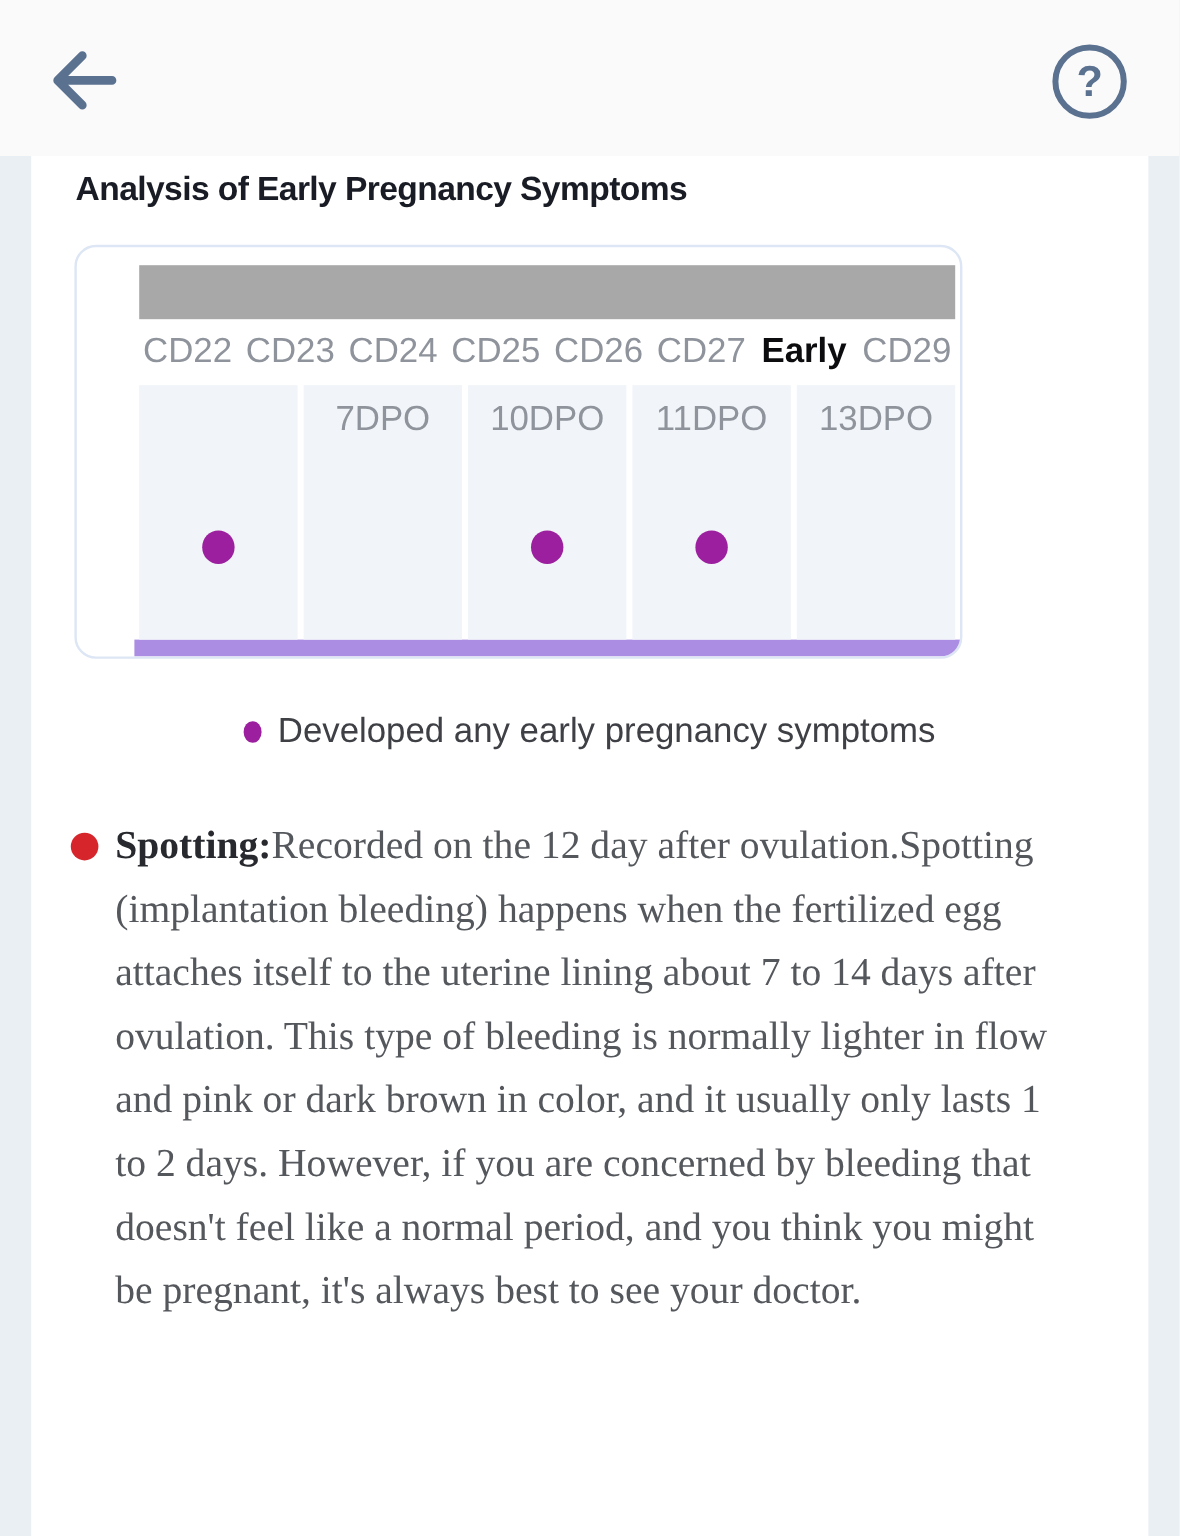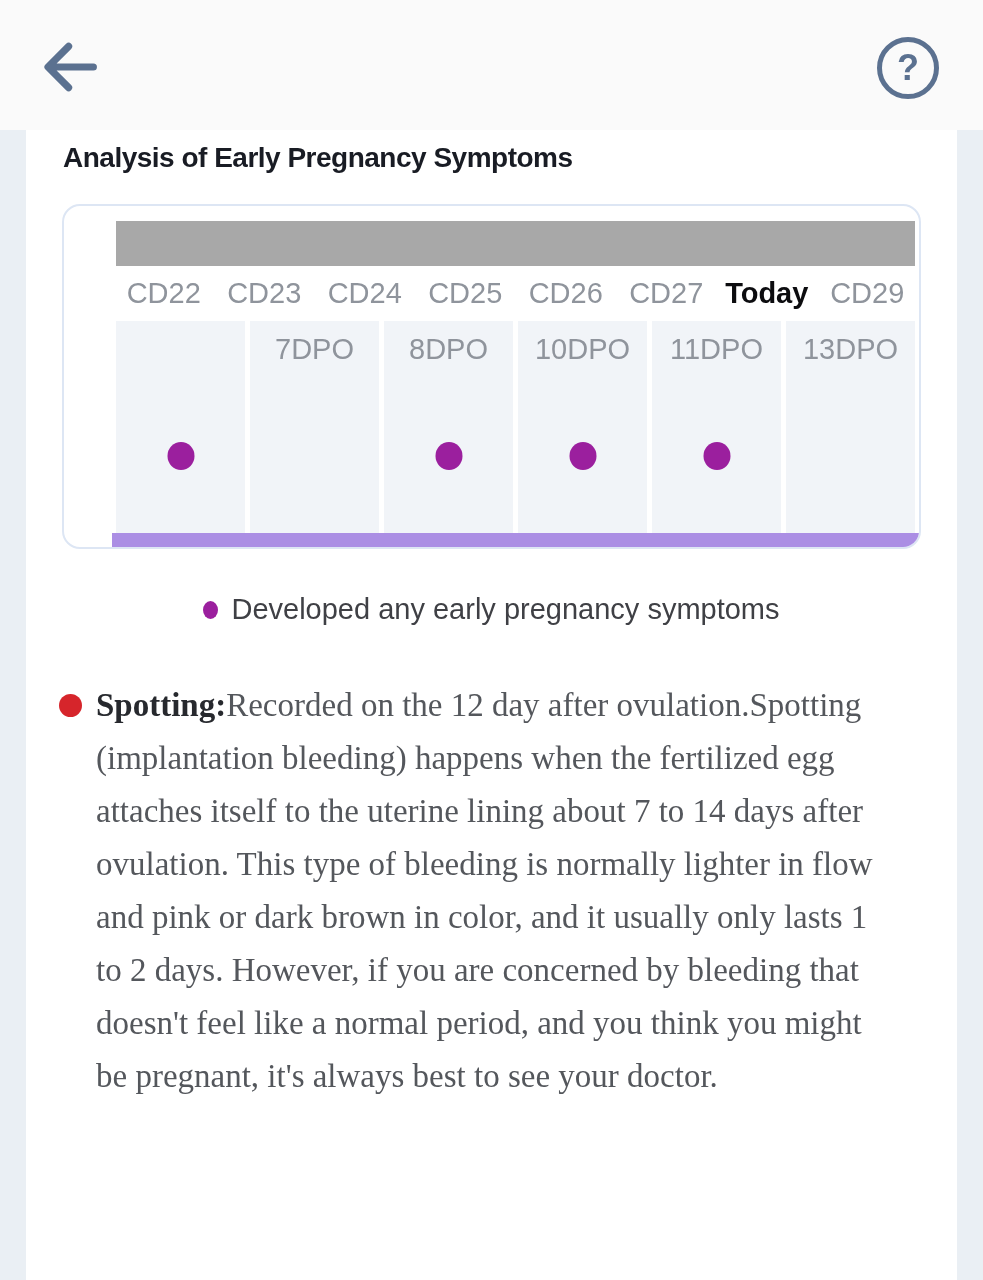--- a/index.html
+++ b/index.html
@@ -65,21 +65,21 @@
     margin-left: 37px;
     font-size: 28px;
     font-weight: bold;
     color: #191c24;
     letter-spacing: -0.5px;
   }
 
   
   .chart-card {
     margin: 30px 0 0 36px;
-    width: 859px;
+    width: 740px;
     background: #fff;
     border: 2px solid var(--card-border, #dde6f4);
     border-radius: 18px;
     overflow: hidden;
     padding-left: 48px;
   }
   .top-bar {
     height: 45px;
     margin: 15px 4px 0 4px;
     background: var(--top-bar, #a8a8a8);
@@ -195,34 +195,30 @@
 
   <section class="chart-card">
     <div class="top-bar"></div>
     <div class="day-row" id="day-row">
         <div class="day-cell">CD22</div>
         <div class="day-cell">CD23</div>
         <div class="day-cell">CD24</div>
         <div class="day-cell">CD25</div>
         <div class="day-cell">CD26</div>
         <div class="day-cell">CD27</div>
-        <div class="day-cell today">Today</div>
+        <div class="day-cell today">Early</div>
         <div class="day-cell">CD29</div>
       </div>
     <div class="col-row" id="col-row">
         <div class="chart-col">
           <div class="dpo-label"></div>
           <span class="sym-dot"></span>
         </div>
         <div class="chart-col">
           <div class="dpo-label">7DPO</div>
-        </div>
-        <div class="chart-col">
-          <div class="dpo-label">8DPO</div>
-          <span class="sym-dot"></span>
         </div>
         <div class="chart-col">
           <div class="dpo-label">10DPO</div>
           <span class="sym-dot"></span>
         </div>
         <div class="chart-col">
           <div class="dpo-label">11DPO</div>
           <span class="sym-dot"></span>
         </div>
         <div class="chart-col">

